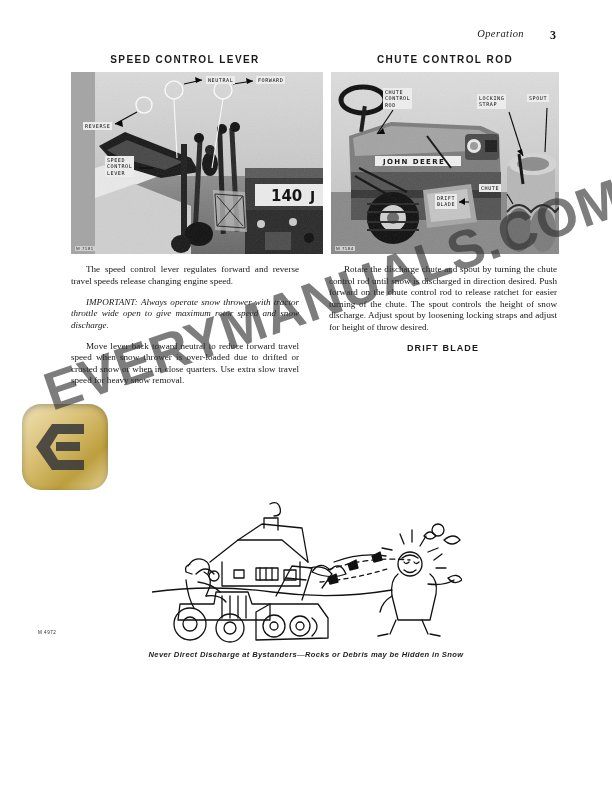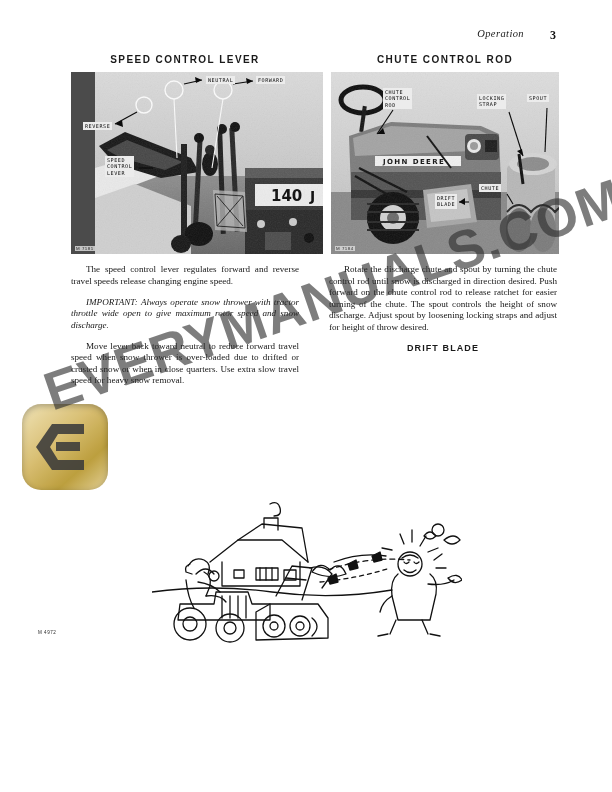--- a/index.html
+++ b/index.html
@@ -12,21 +12,21 @@
   .runhead .pno{font-weight:bold;font-size:12px;color:#111;}
 
   
   .coltitle{position:absolute;font-family:"Liberation Sans",sans-serif;font-weight:bold;
             font-size:10px;letter-spacing:1.45px;color:#1a1a1a;text-align:center;width:228px;}
   #t-left{left:71px;top:54px;}
   #t-right{left:331px;top:54px;}
 
   
   .photo{position:absolute;width:228px;height:182px;overflow:hidden;
-         background:#1d4ed8;filter:grayscale(1) contrast(1.05);}
+         background:#a3a3a3;filter:grayscale(1) contrast(1.05);}
   #photo-left{left:71px;top:72px;padding-left:24px;}
   #photo-right{left:331px;top:72px;}
   .photo svg{display:block;width:228px;height:182px;}
 
   .figcode{position:absolute;left:4px;bottom:3px;font-family:"Liberation Sans",sans-serif;
            font-size:4.4px;letter-spacing:.5px;color:#1c1c1c;background:#d7d4ce;
            padding:0 1px;opacity:.85;}
 
   
   .callout{position:absolute;font-family:"DejaVu Sans Mono",monospace;font-size:5.1px;
@@ -327,20 +327,21 @@
         <path d="M282 60 l8 -6 M284 68 l10 0"></path>
         <path d="M272 36 q6 -8 12 0 q-6 6 -12 0"></path>
         <circle cx="286" cy="30" r="6"></circle>
         <path d="M292 40 q10 -8 16 0 q-8 8 -16 0"></path>
 
         <path d="M296 78 q10 -6 14 2 q-8 6 -14 -2"></path>
       </g>
     </svg>
   </div>
   <div class="cartoon-code">M 4972</div>
+  <div id="cartoon-caption">Never Direct Discharge at Bystanders—Rocks or Debris may be Hidden in Snow</div>
 
   <div id="watermark">
     <div id="wm-badge-inner"></div>
     <div id="wm-badge-e">
       <svg viewBox="0 0 86 86">
         <path d="M62 20 L30 20 L14 43 L30 66 L62 66 L62 56 L36 56 L28 43 L36 30 L62 30 Z" fill="#3a3a3a" opacity=".88"></path>
         <rect x="34" y="38" width="24" height="9" fill="#3a3a3a" opacity=".88"></rect>
       </svg>
     </div>
     <div id="wm-text">EVERYMANUALS.COM</div>

